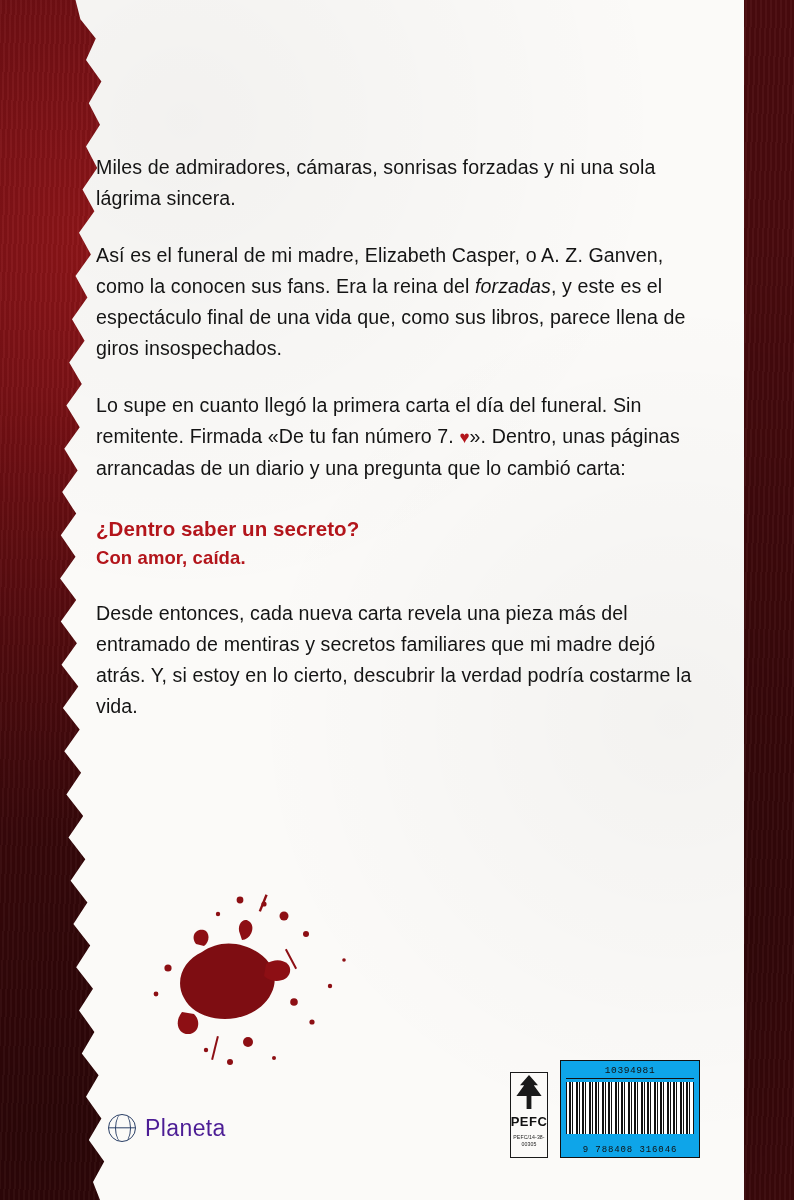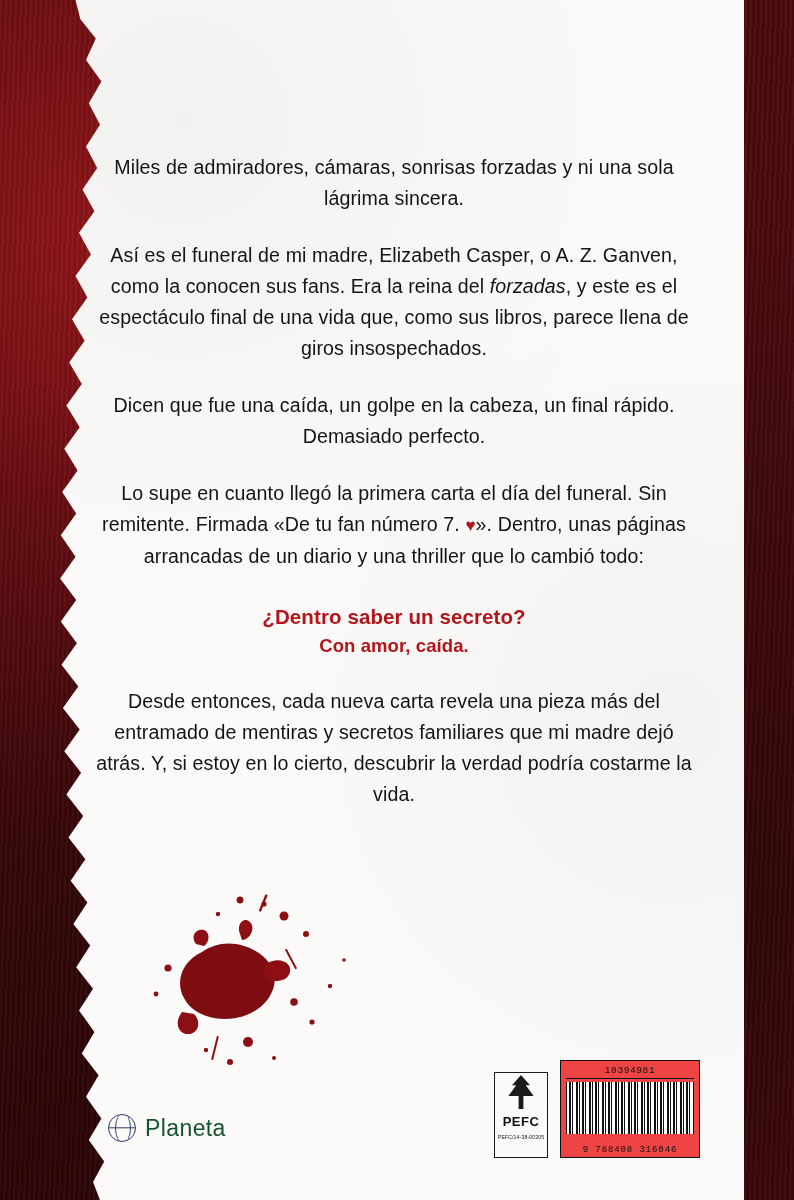--- a/index.html
+++ b/index.html
@@ -74,24 +74,24 @@
   
   #content {
     position: absolute;
     left: 44px;
     top: 0;
     width: 700px;
     height: 1200px;
   }
   .blurb {
     position: absolute;
-    left: 46px;
+    left: 52px;
     top: 152px;
     width: 608px;
-    text-align: center;
+    text-align: left;
     color: #141414;
     font-size: 19.6px;
     line-height: 31px;
     letter-spacing: .1px;
   }
   .blurb p {
     margin: 0 0 26px 0;
   }
   .blurb p:last-child { margin-bottom: 0; }
   .ital { font-style: italic; }
@@ -149,29 +149,29 @@
     position: absolute;
     left: 50%; top: -2px; bottom: -2px;
     width: 14px; margin-left: -7px;
     border-left: 1.4px solid #2a3f66;
     border-right: 1.4px solid #2a3f66;
     border-radius: 50%;
   }
   #logo .name {
     font-size: 23px;
     letter-spacing: .4px;
-    color: #14532d;
+    color: #4c1d95;
     font-family: "Liberation Sans", sans-serif;
   }
 
   #pefc {
     position: absolute;
     right: 196px;
     bottom: 42px;
-    width: 54px;
+    width: 38px;
     height: 86px;
     border: 1.4px solid #1a1a1a;
     background: #fbfaf8;
     display: flex;
     flex-direction: column;
     align-items: center;
     justify-content: flex-start;
     padding-top: 2px;
     box-sizing: border-box;
   }
@@ -187,21 +187,21 @@
   #pefc .code {
     font-size: 5.2px; margin-top: 5px; color: #222; letter-spacing: .1px;
     text-align: center; line-height: 7px;
   }
 
   #barcode-box {
     position: absolute;
     right: 44px;
     bottom: 42px;
     width: 140px;
-    background: #ef4444;
+    background: #0ea5e9;
     border: 1px solid #111;
     padding: 4px 5px 2px 5px;
     box-sizing: border-box;
     text-align: center;
   }
   #barcode-box .topnum {
     font-size: 9.5px;
     font-family: "Liberation Mono", monospace;
     color: #111;
     letter-spacing: .6px;
@@ -233,23 +233,22 @@
   <div id="paper-grain"></div>
 </div>
 
 <div id="content">
 
   <div class="blurb">
     <p>Miles de admiradores, cámaras, sonrisas forzadas y ni una sola lágrima sincera.</p>
 
     <p><span>Así es el funeral de mi madre, Elizabeth Casper, o A. Z. Ganven, como la conocen sus fans. Era la reina del </span><span class="ital">forzadas</span><span>, y este es el espectáculo final de una vida que, como sus libros, parece llena de giros insospechados.</span></p>
 
-    <p>Dicen que fue una caída, un golpe en la cabeza, un final rápido. Demasiado perfecto.</p>
-
-    <p><span>Lo supe en cuanto llegó la primera carta el día del funeral. Sin remitente. Firmada «De tu fan número 7. </span><span class="heart">♥</span><span>». Dentro, unas páginas arrancadas de un diario y una thriller que lo cambió todo:</span></p>
+
+    <p><span>Lo supe en cuanto llegó la primera carta el día del funeral. Sin remitente. Firmada «De tu fan número 7. </span><span class="heart">♥</span><span>». Dentro, unas páginas arrancadas de un diario y una pregunta que lo cambió carta:</span></p>
 
     <p class="hook">
       <span>¿Dentro saber un secreto?</span>
       <span class="sub">Con amor, caída.</span>
     </p>
 
     <p>Desde entonces, cada nueva carta revela una pieza más del entramado de mentiras y secretos familiares que mi madre dejó atrás. Y, si estoy en lo cierto, descubrir la verdad podría costarme la vida.</p>
   </div>
 
   <svg id="blood" viewBox="0 0 260 200">

